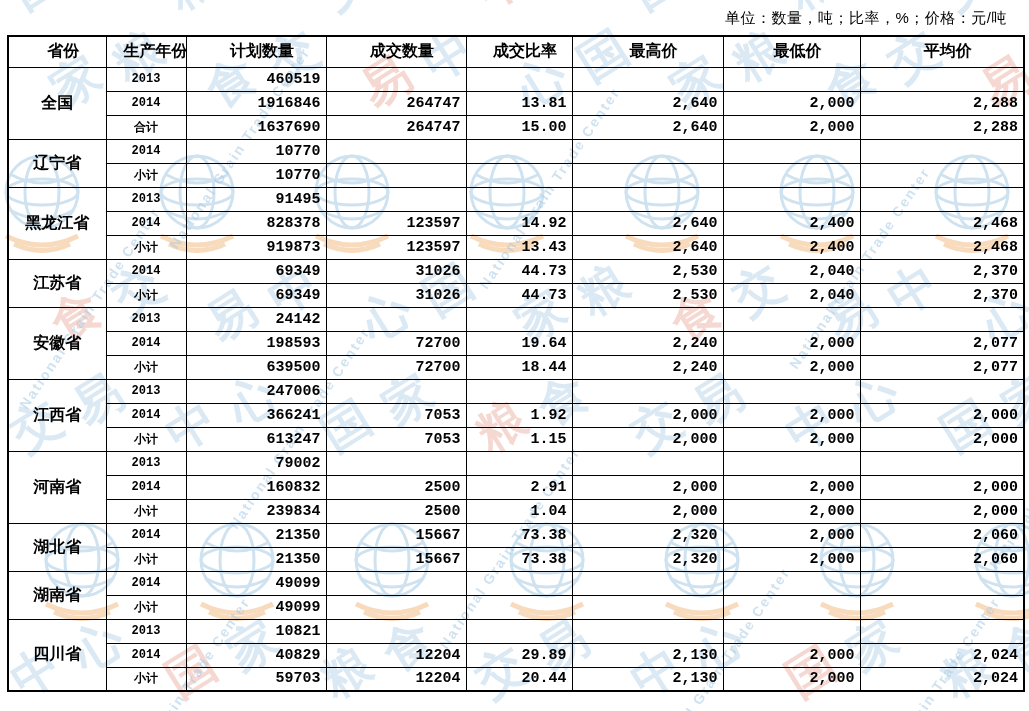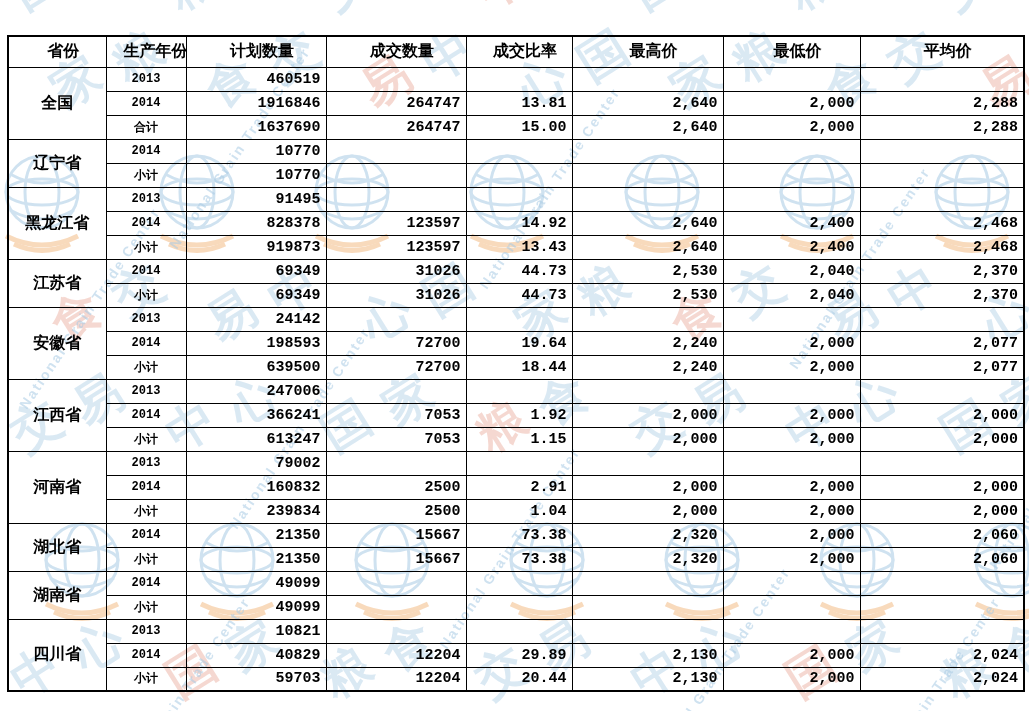--- a/index.html
+++ b/index.html
@@ -284,20 +284,21 @@
       <span class="wm-en" style="left: 390px; top: 540px; color: rgb(169, 203, 228); transform: rotate(-56deg);">National Grain Trade Center</span>
       <span class="wm-en" style="left: 600px; top: 660px; color: rgb(169, 203, 228); transform: rotate(-56deg);">National Grain Trade Center</span>
       <span class="wm-en" style="left: 810px; top: 690px; color: rgb(169, 203, 228); transform: rotate(-56deg);">National Grain Trade Center</span>
       <span class="wm-en" style="left: 120px; top: 140px; color: rgb(169, 203, 228); transform: rotate(-56deg);">National Grain Trade Center</span>
       <span class="wm-en" style="left: 430px; top: 180px; color: rgb(169, 203, 228); transform: rotate(-56deg);">National Grain Trade Center</span>
       <span class="wm-en" style="left: 740px; top: 260px; color: rgb(169, 203, 228); transform: rotate(-56deg);">National Grain Trade Center</span>
       <span class="wm-en" style="left: 940px; top: 460px; color: rgb(169, 203, 228); transform: rotate(-56deg);">National Grain Trade Center</span>
       <span class="wm-en" style="left: 60px; top: 690px; color: rgb(169, 203, 228); transform: rotate(-56deg);">National Grain Trade Center</span>
     </div>
 
+  <div class="unit-note">单位：数量，吨；比率，%；价格：元/吨</div>
 
   <table class="report">
     <colgroup id="cols">
         <col style="width: 98px;">
         <col style="width: 80px;">
         <col style="width: 140px;">
         <col style="width: 140px;">
         <col style="width: 106px;">
         <col style="width: 151px;">
         <col style="width: 137px;">

